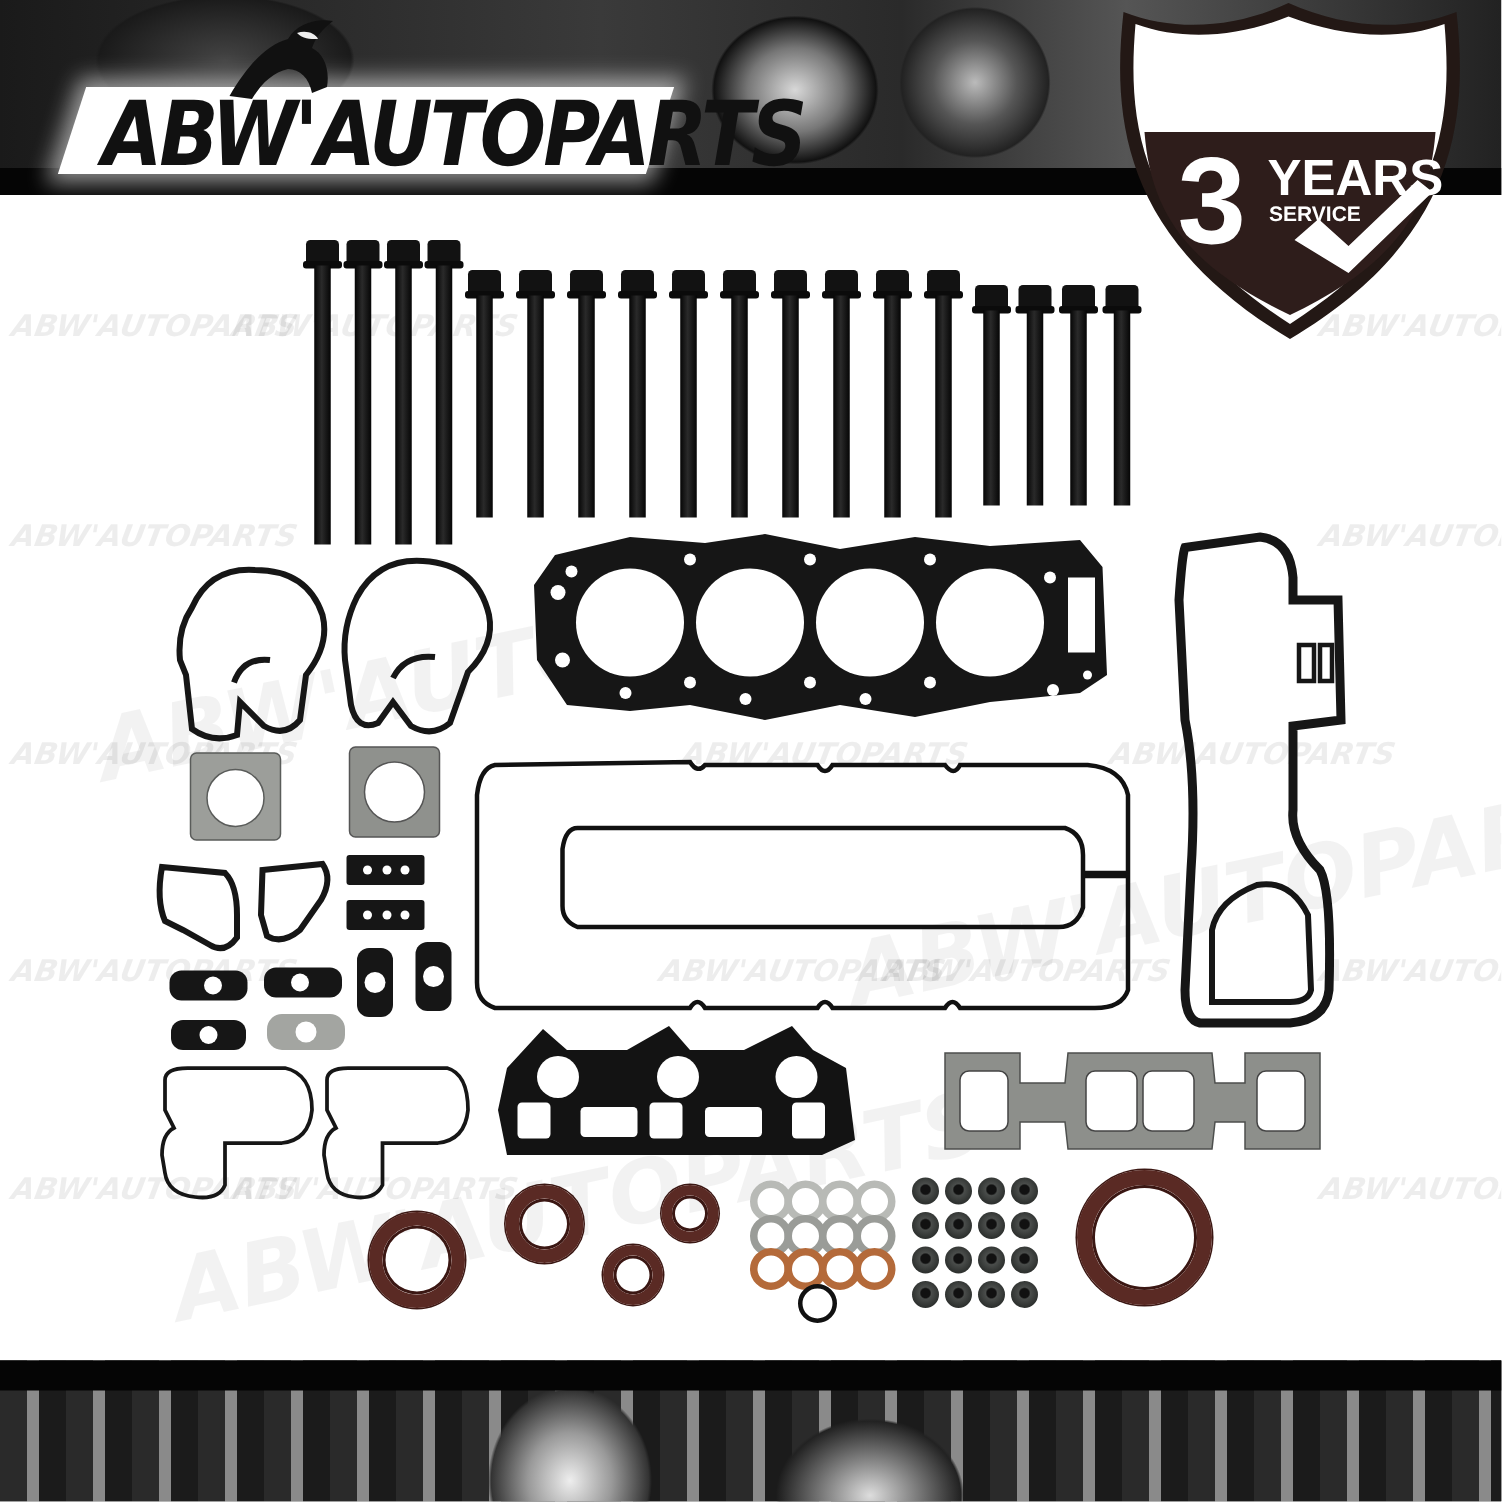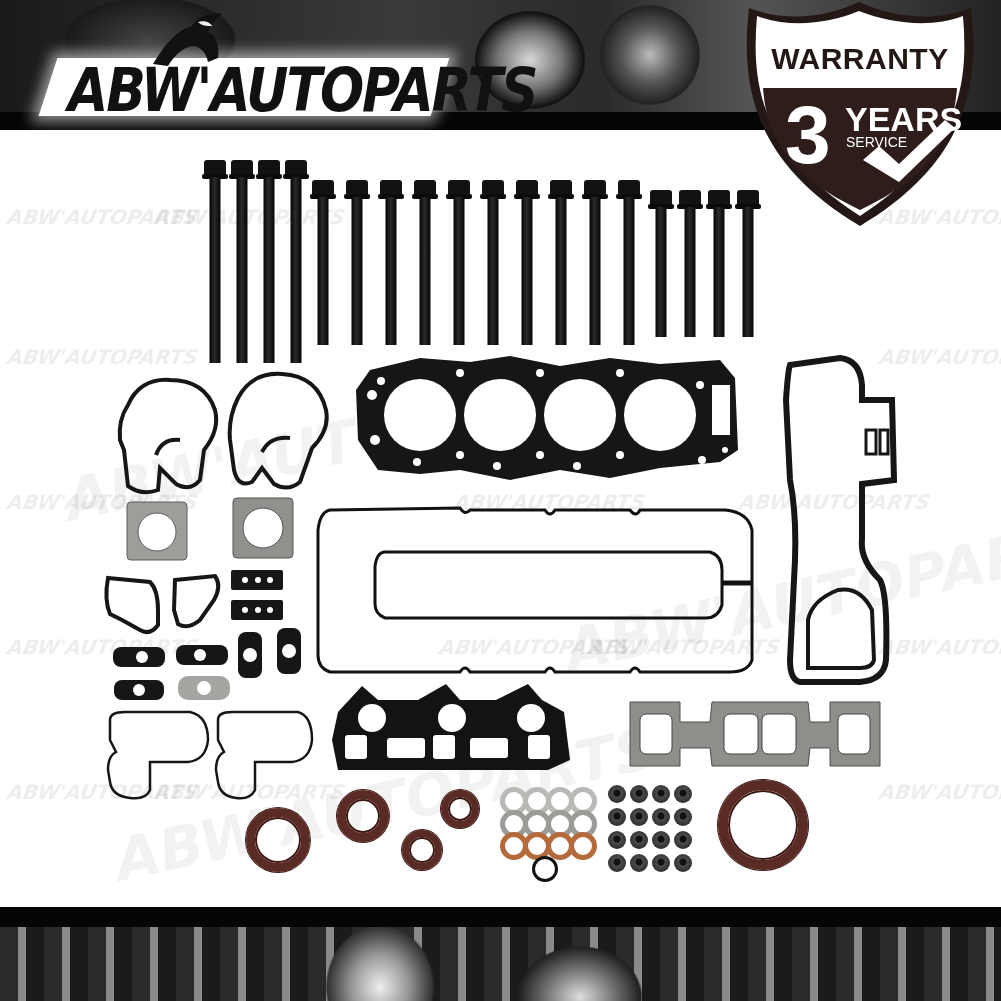--- a/index.html
+++ b/index.html
@@ -22,21 +22,21 @@
   .logo{left:28px;top:22px;width:410px;height:92px;}
   .logo-plate{position:absolute;left:20px;top:36px;width:392px;height:58px;background:#fff;transform:skewX(-18deg);box-shadow:0 0 14px 6px rgba(255,255,255,.55);}
   .logo-text{position:absolute;left:40px;top:34px;font-family:"DejaVu Sans",sans-serif;font-weight:bold;font-style:italic;font-size:52px;letter-spacing:-2px;color:#111;transform:scaleY(1.15);transform-origin:left top;white-space:nowrap;}
   .logo-rabbit{position:absolute;left:120px;top:-10px;width:80px;height:54px;}
   
   .shield{left:745px;top:0;width:230px;height:228px;}
   .shield svg{width:100%;height:100%;display:block;}
   .shield-title{position:absolute;left:0;width:230px;top:42px;text-align:center;font-weight:bold;font-size:30px;color:#231815;letter-spacing:0.5px;}
   .shield-num{position:absolute;left:40px;top:94px;font-weight:bold;font-size:82px;color:#fff;line-height:1;}
   .shield-years{position:absolute;left:100px;top:102px;font-weight:bold;font-size:34px;color:#fff;line-height:1;}
-  .shield-service{position:absolute;left:101px;top:134px;font-weight:normal;font-size:14px;color:#fff;}
+  .shield-service{position:absolute;left:101px;top:134px;font-weight:bold;font-size:14px;color:#fff;}
   
   .wm{font-family:"DejaVu Sans",sans-serif;font-style:italic;font-weight:bold;color:rgba(0,0,0,0.07);font-size:20px;white-space:nowrap;transform:skewX(-10deg);pointer-events:none;}
   .wm-big{font-size:58px;color:rgba(0,0,0,0.05);transform:rotate(-12deg);}
   
   .bolt{position:absolute;}
   .bolt .head{position:absolute;left:50%;transform:translateX(-50%);width:22px;height:16px;background:#121212;border-radius:3px 3px 1px 1px;}
   .bolt .flange{position:absolute;left:50%;transform:translateX(-50%);top:14px;width:26px;height:5px;background:#0b0b0b;border-radius:2px;}
   .bolt .shank{position:absolute;left:50%;transform:translateX(-50%);top:17px;width:11px;background:linear-gradient(90deg,#050505,#2a2a2a 45%,#050505);}
   .ring{position:absolute;border-radius:50%;box-sizing:border-box;}
   .seal{border:9px solid #5a2a24;box-shadow:inset 0 0 0 2px #3b1713,0 0 0 1px #3b1713;}
@@ -82,21 +82,20 @@
   <div class="logo-text">ABW'AUTOPARTS</div>
 </div>
 
 <div class="abs shield">
   <svg viewBox="0 0 230 228">
     <path d="M4 8 C40 22 80 18 114 2 C150 18 190 22 226 8 C234 80 226 160 115 226 C4 160 -4 80 4 8 Z" fill="#231815"></path>
     <path d="M12 16 C45 28 82 24 114 11 C148 24 186 28 218 16 C224 86 214 152 115 216 C16 152 6 86 12 16 Z" fill="#fff"></path>
     <path d="M18 88 L212 88 C208 140 186 176 115 210 C44 176 22 140 18 88 Z" fill="#2e1d1b"></path>
     <path d="M118 160 L134 146 L154 164 L200 120 L210 128 L154 182 Z" fill="#fff"></path>
   </svg>
-  <div class="shield-title">WARRANTY</div>
   <div class="shield-num">3</div>
   <div class="shield-years">YEARS</div>
   <div class="shield-service">SERVICE</div>
 </div>
 
 <div class="abs" style="left:0;top:0;width:1001px;height:1001px;">
 
   <div>
     <div class="bolt" style="left:202px;top:160px;width:26px;height:205px;">
         <div class="head"></div>

